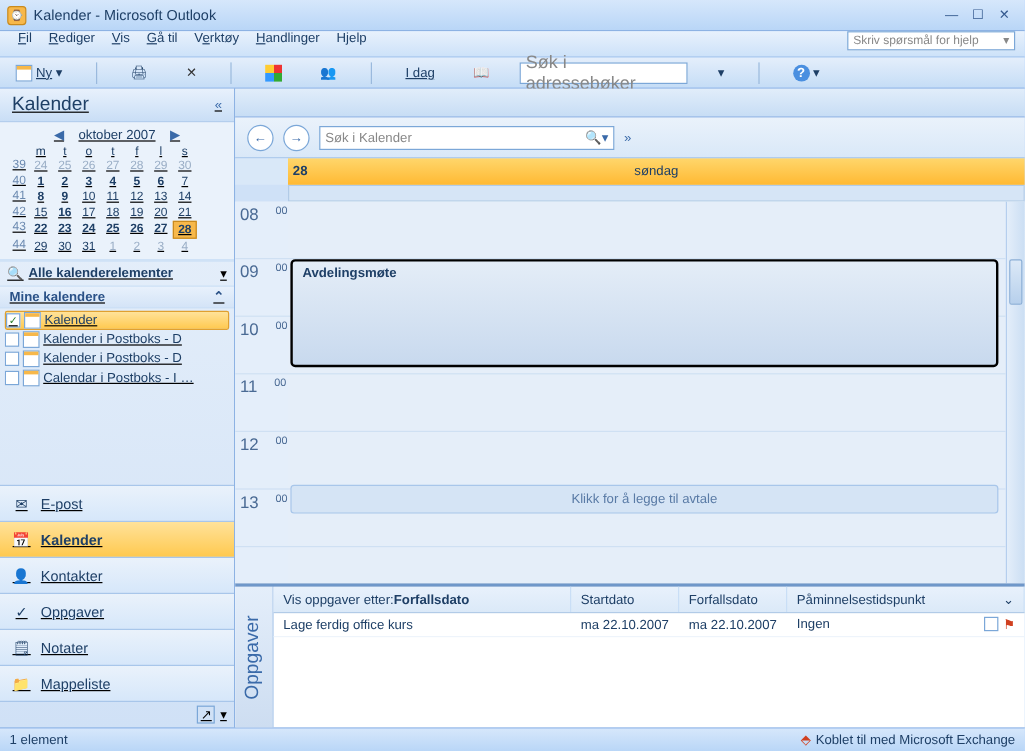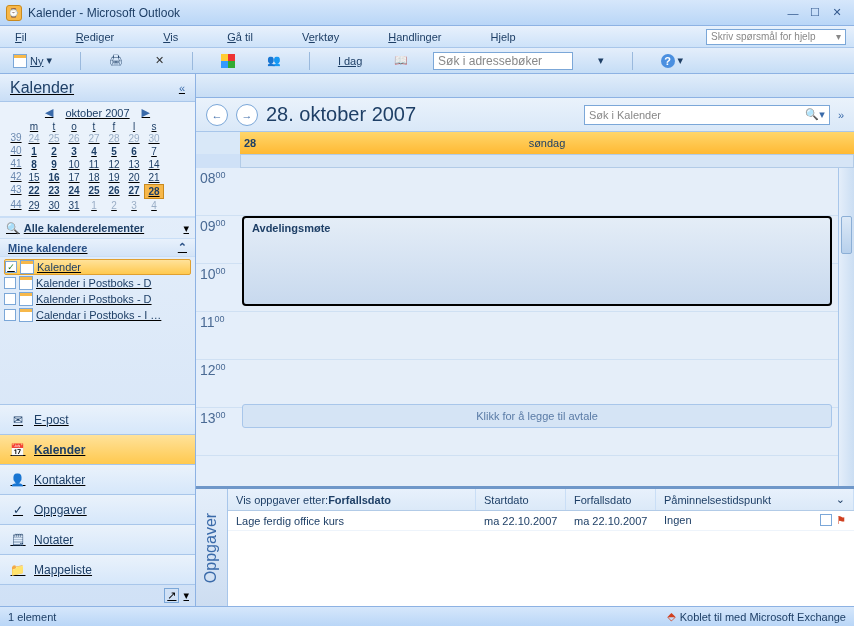--- a/index.html
+++ b/index.html
@@ -4,29 +4,29 @@
 <style>
 * { margin: 0; padding: 0; box-sizing: border-box; font-family: "Segoe UI", Tahoma, sans-serif; }
 body { width: 854px; height: 626px; background: #bfdbff; overflow: hidden; font-size: 11px; }
 
 .titlebar { height: 26px; background: linear-gradient(#d6e7fb,#b9d6f7); display: flex; align-items: center; padding: 0 6px; border-bottom: 1px solid #8db2e3; }
 .titlebar .logo { width: 16px; height: 16px; background: #f7b84a; border: 1px solid #c98a1e; border-radius: 3px; margin-right: 6px; display:flex;align-items:center;justify-content:center; }
 .titlebar .title { color: #1e3f66; font-size: 12px; }
 .titlebar .spacer { flex: 1; }
 .titlebar .win-btn { width: 22px; height: 16px; display:flex;align-items:center;justify-content:center; color:#355a8f; cursor:pointer; }
 
-.menubar { height: 22px; background: linear-gradient(#e8f1fc,#cde2f9); display:flex; align-items:center; padding: 0 8px; font-size: 11px; color:#1e3f66; border-bottom:1px solid #a8c6ea;gap:35px; }
+.menubar { height: 22px; background: linear-gradient(#e8f1fc,#cde2f9); display:flex; align-items:flex-start; padding: 0 8px; font-size: 11px; color:#1e3f66; border-bottom:1px solid #a8c6ea; }
 .menubar .menu-item { padding: 0 7px; cursor:pointer; }
 .menubar .menu-item span.u { text-decoration: underline; }
 .menubar .help-box { width: 140px; height: 16px; background:#fff; border:1px solid #7ba7d8; font-size:10px; color:#888; padding:0 4px; display:flex;align-items:center;justify-content:space-between; }
 
 .toolbar { height: 26px; background: linear-gradient(#e4eefb,#c5ddf6); display:flex; align-items:center; padding:0 6px; gap:18px; border-bottom:1px solid #8db2e3; }
 .tbtn { height:20px; padding:0 6px; display:flex;align-items:center; gap:3px; border:1px solid transparent; border-radius:2px; cursor:pointer; color:#1e3f66; }
 .tsep { width:1px; height:18px; background:#9ab9dd; margin:0 3px; }
-.search-ab { width:140px; height:18px; background:#fff; border:1px solid #7ba7d8; font-size:12px; color:#888; padding:0 4px; display:flex;align-items:center; }
+.search-ab { width:140px; height:18px; background:#fff; border:1px solid #7ba7d8; font-size:15px; color:#888; padding:0 4px; display:flex;align-items:center; }
 .icon-sq { width:14px;height:14px;display:inline-block; }
 
 .main { display:flex; height: calc(626px - 26px - 22px - 26px - 20px); }
 
 .sidebar { width: 196px; background: linear-gradient(#eaf2fb,#d0e1f6); display:flex; flex-direction:column; border-right:1px solid #8db2e3;text-decoration:underline; }
 .side-head { height:28px; background:linear-gradient(#e8f1fc,#c9def6); display:flex;align-items:center; padding:0 10px; border-bottom:1px solid #a8c6ea; }
 .side-head .label { font-size:16px; color:#1e3f66; font-weight:normal; flex:1; }
 .side-head .chev { color:#3a6aa9; cursor:pointer; }
 
 .minicalendar { padding: 4px 8px; background:#eaf2fb; border-bottom:1px solid #c9def6; }
@@ -71,21 +71,21 @@
 .dayhead-wrap { position:relative; }
 
 .allday-row { height:14px; display:flex; }
 .allday-row .timecol { width:44px; }
 .allday-row .slot { flex:1; background:#d6e5f6; border:1px solid #b2cbe7; }
 
 .timesheet { flex:1; display:flex; overflow:hidden; position:relative; background:#e9f1fb; }
 .hourscol { width:44px; background:#e4eefa; }
 .hourrow { height:48px; border-bottom:1px solid #cfe0f3; display:flex; padding:2px 4px; font-size:11px; color:#4a6a94; }
 .hourrow .hh { font-size:14px; }
-.hourrow .mm { font-size:9px; margin-left:0; }
+.hourrow .mm { font-size:9px; margin-left:14px; }
 .slotarea { flex:1; position:relative; background:#e5eef9; }
 .slotarea .slot { height:48px; border-bottom:1px solid #cfe0f3; }
 .appointment { position:absolute; left:2px; right:6px; top:48px; height:90px; background:linear-gradient(#e4edf7,#c8d9ee); border:2px solid #000; border-radius:4px; padding:4px 8px; font-size:11px; color:#1e3f66; font-weight:bold; }
 .add-hint { position:absolute; left:2px; right:6px; top:236px; height:24px; background:#d5e4f5; border:1px solid #a8c6ea; border-radius:3px; display:flex;align-items:center;justify-content:center; color:#5a7ba6; font-size:11px; cursor:pointer; }
 .vscroll { width:16px; background:linear-gradient(90deg,#e4eefa,#cbdef3); border-left:1px solid #a8c6ea; }
 .vscroll .thumb { margin:48px 2px 0; height:38px; background:linear-gradient(#dce9f7,#b7d0ec); border:1px solid #8cafd6; border-radius:2px; }
 
 .taskarea { height:120px; display:flex; border-top:3px solid #6f97c9; background:#fff; }
 .task-sidelabel { width:32px; background:linear-gradient(#e4eefa,#cdddf1); border-right:1px solid #a8c6ea; display:flex;align-items:center;justify-content:center; }
 .task-sidelabel span { transform:rotate(-90deg); color:#3a6aa9; font-size:16px; }
@@ -307,21 +307,20 @@
 
   <div class="content">
     <div class="viewtabs">
       <div class="vtab active">Dag</div>
       <div class="vtab">Uke</div>
       <div class="vtab">Måned</div>
     </div>
     <div class="datebar">
       <div class="nav-arrow">←</div>
       <div class="nav-arrow">→</div>
-      <div class="date-title">28. oktober 2007</div>
       <div class="cal-search">
         <span>Søk i Kalender</span>
         <span class="mag">🔍▾</span>
       </div>
       <span style="color:#3a6aa9">»</span>
     </div>
 
     <div class="dayhead-wrap">
       <div class="dayhead">
         <div class="timecol"></div>

